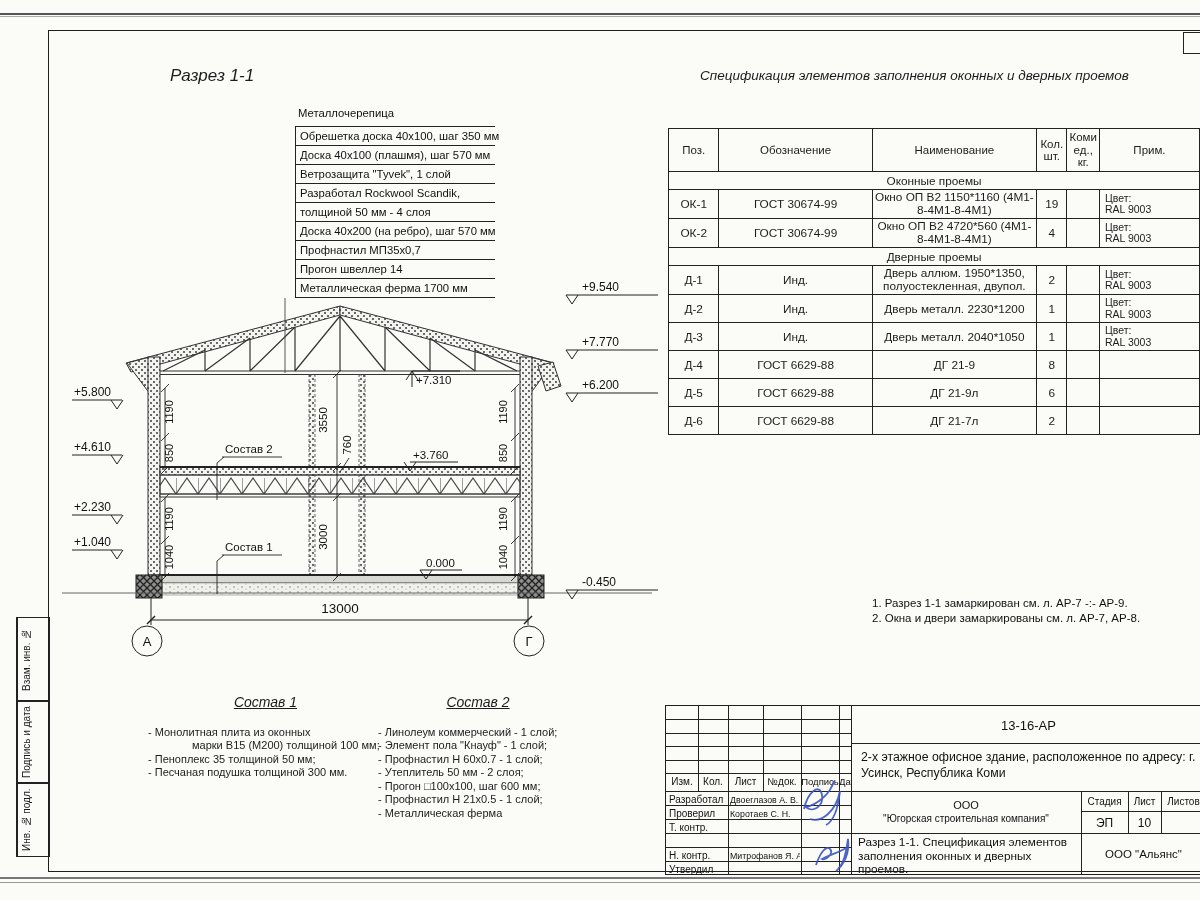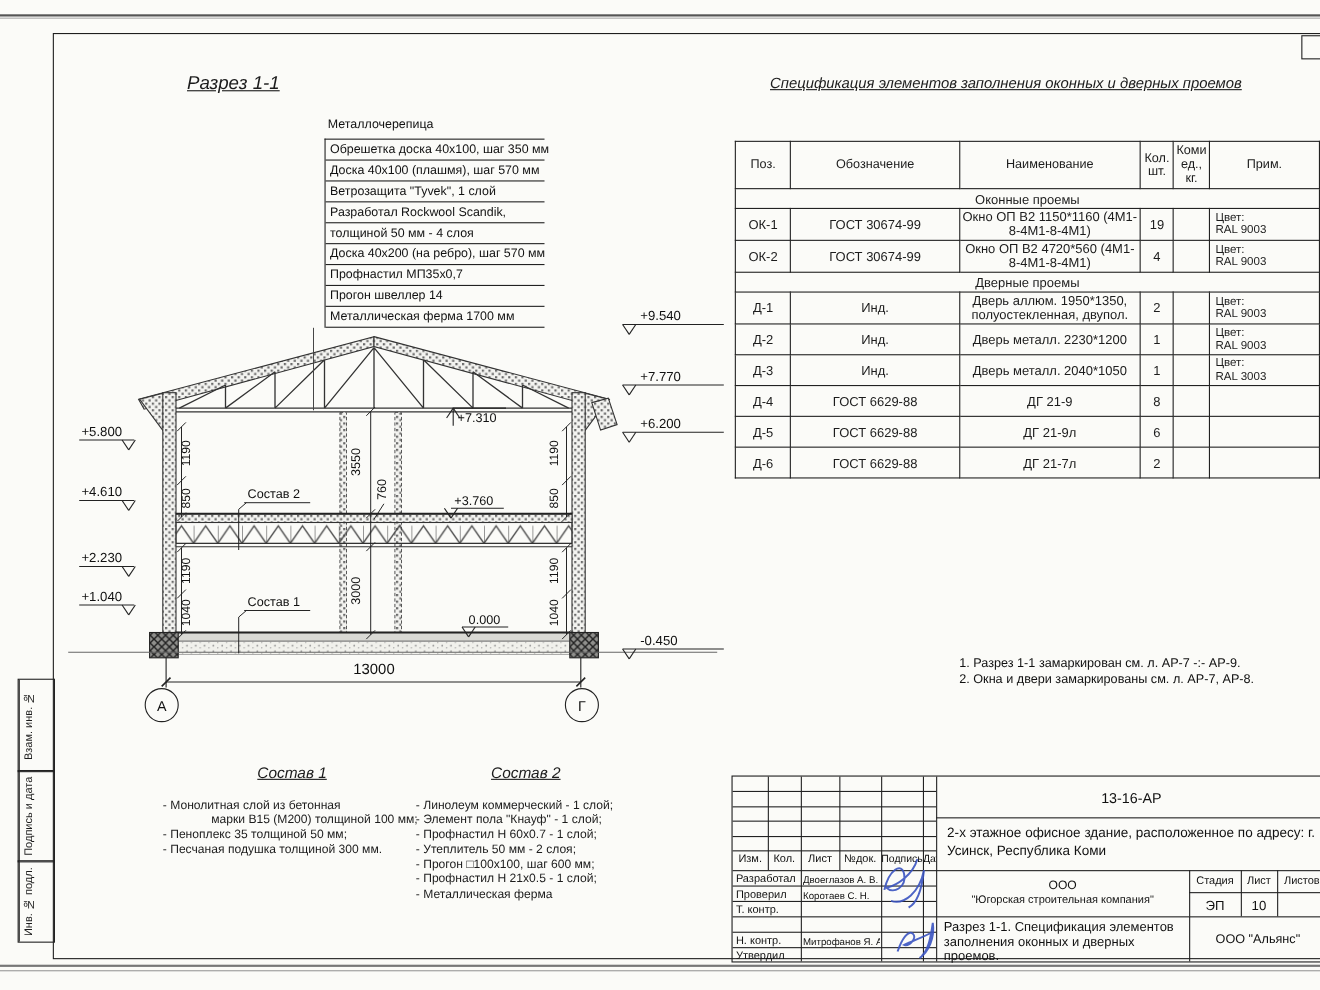--- a/index.html
+++ b/index.html
@@ -7,21 +7,21 @@
        font-family:"Liberation Sans", sans-serif;color:#1c1c1c;}
   .abs{position:absolute;}
   #page{position:relative;width:1200px;height:900px;background:#fbfbf8;}
   .scanline{position:absolute;left:0;width:1200px;background:#555;}
   #frame{position:absolute;left:48px;top:30px;width:1165px;height:840px;border:1.6px solid #1e1e1e;}
   
   .side-cell{position:absolute;border:1px solid #222;display:flex;}
   .side-label{width:17px;border-right:1px solid #222;display:flex;align-items:center;justify-content:center;
               writing-mode:vertical-rl;transform:rotate(180deg);font-size:10px;white-space:nowrap;}
   
-  .h-italic{font-style:italic;text-decoration:underline;}
+  .h-italic{font-style:italic;}
   #section-title{left:170px;top:66px;font-size:17px;}
   #spec-title{left:700px;top:68px;font-size:13.5px;}
   
   #roof-list{left:283px;top:107px;width:200px;font-size:11.3px;padding-left:12px;}
   #roof-label{height:19px;padding-left:3px;}
   #roof-ladder{border-top:1px solid #222;border-left:1px solid #222;}
   #roof-ladder .rl{height:18px;line-height:18px;padding-left:4px;border-bottom:1px solid #222;white-space:nowrap;}
   
   #spec-table{left:668px;top:128px;border-collapse:collapse;table-layout:fixed;font-size:11.8px;}
   #spec-table td{border:1px solid #222;text-align:center;vertical-align:middle;padding:0 2px;overflow:hidden;}
@@ -370,21 +370,21 @@
   </tbody>
     </table>
 
   <div class="abs" id="notes">
     <div>1. Разрез 1-1 замаркирован см. л. АР-7 -:- АР-9.</div>
     <div>2. Окна и двери замаркированы см. л. АР-7, АР-8.</div>
   </div>
 
   <div class="abs sostav" style="left:148px;top:696px;width:235px;">
     <div class="st">Состав 1</div>
-    <div class="si">- Монолитная слой из бетонная</div>
+    <div class="si">- Монолитная плита из оконных</div>
     <div class="si" style="padding-left:7px;margin-left:37px;">  марки В15 (М200) толщиной 100 мм;</div>
     <div class="si">- Пеноплекс 35 толщиной 50 мм;</div>
     <div class="si">- Песчаная подушка толщиной 300 мм.</div>
   </div>
 
   <div class="abs sostav" style="left:378px;top:696px;width:200px;">
     <div class="st">Состав 2</div>
     <div class="si">- Линолеум коммерческий - 1 слой;</div>
     <div class="si">- Элемент пола "Кнауф"    - 1 слой;</div>
     <div class="si">- Профнастил Н 60х0.7      - 1 слой;</div>

